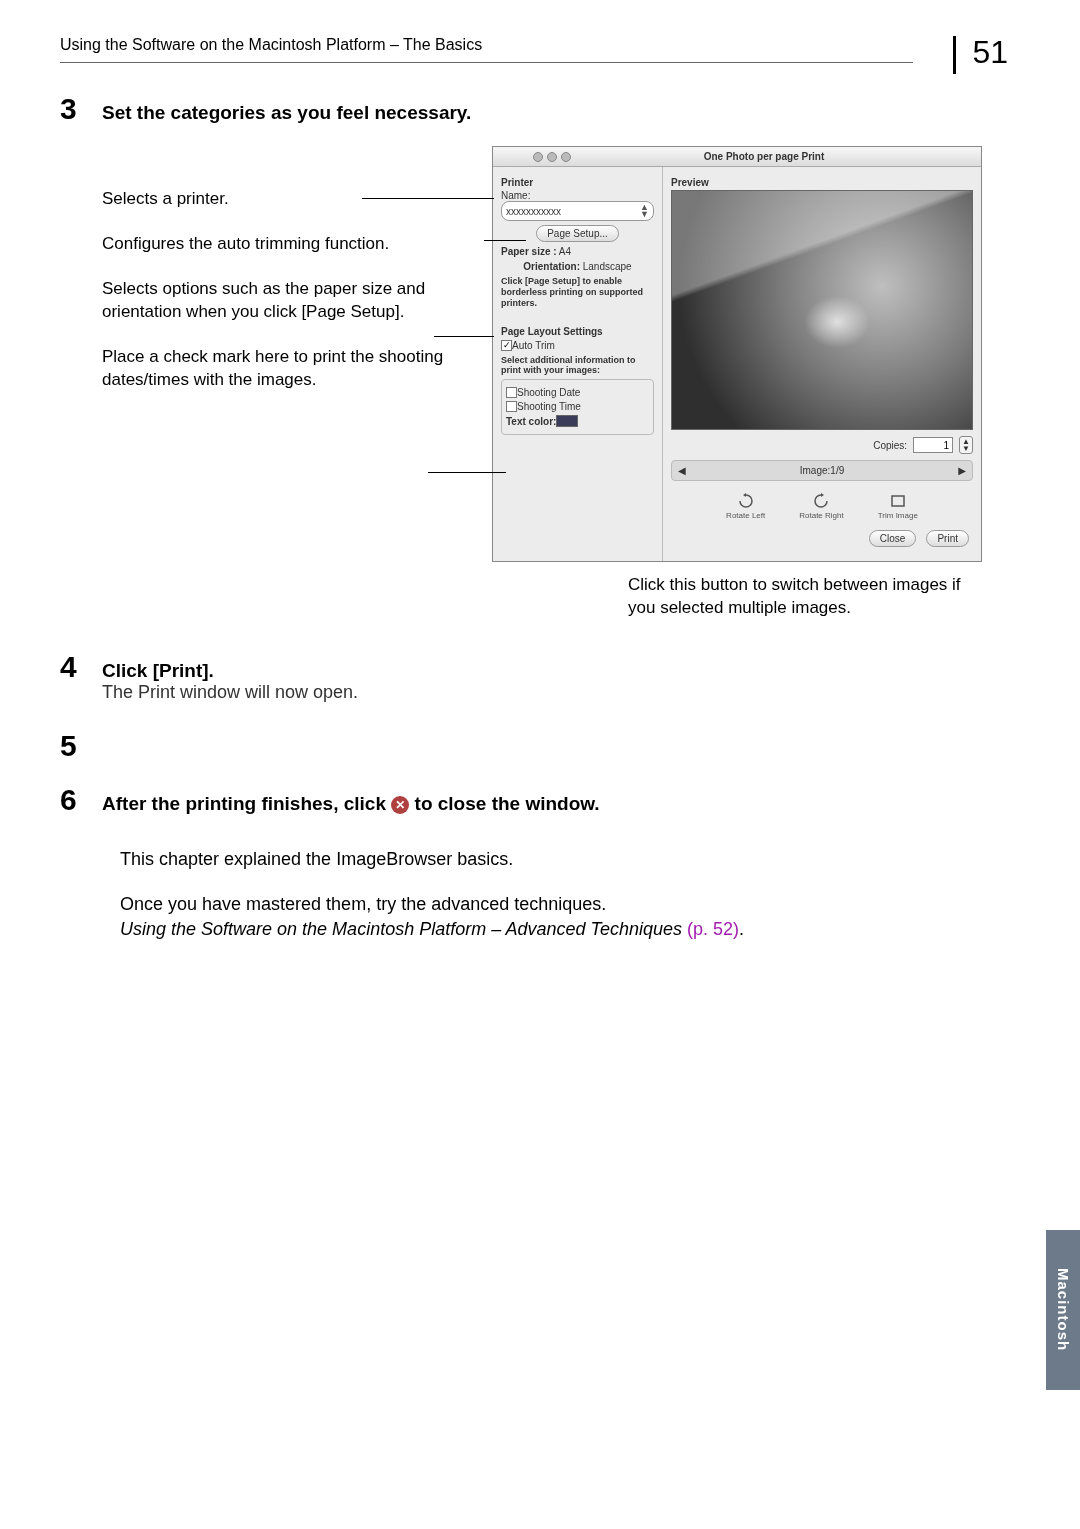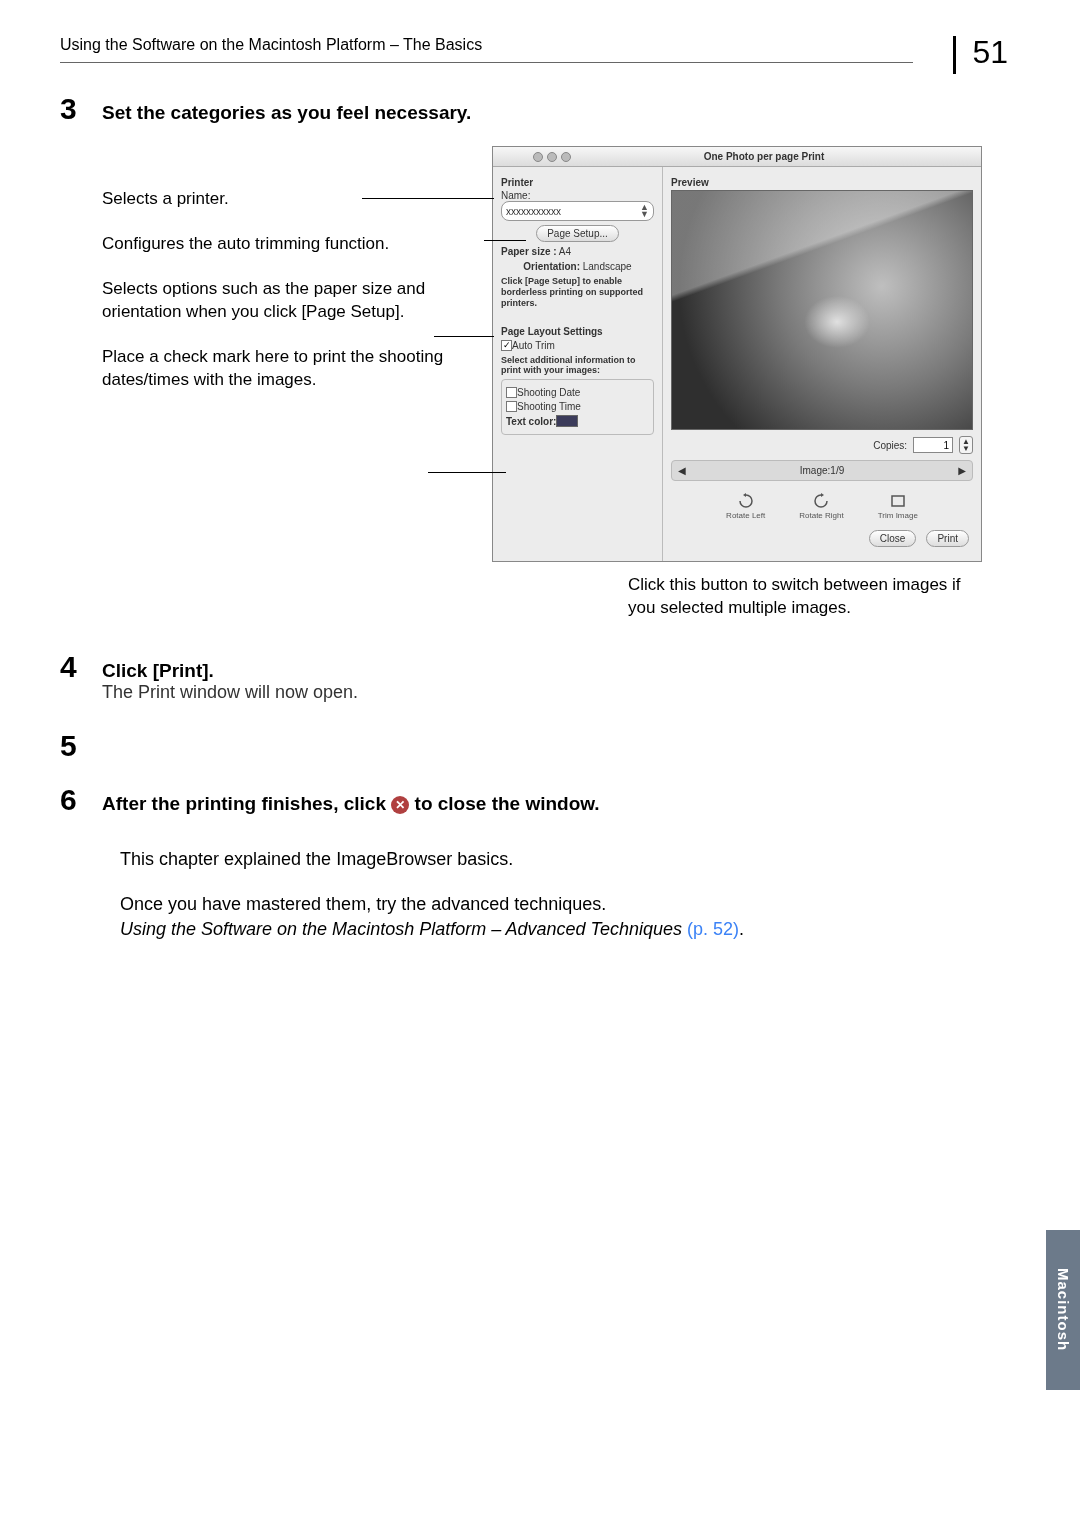--- a/index.html
+++ b/index.html
@@ -155,21 +155,21 @@
 
   .below-callout {
     font-size: 17px;
     line-height: 1.35;
     margin: 12px 0 0 568px;
     width: 360px;
   }
   .body-steps { margin-top: 30px; }
   .para-block { margin: 30px 60px 0 60px; font-size:18px; line-height:1.4;}
   .para-block .italic { font-style: italic; }
-  .para-block .link { color: #3b82f6; }
+  .para-block .link { color: #a21caf; }
 
   .side-tab {
     position:absolute;
     right:0;
     top:1230px;
     width:34px;
     height:160px;
     background:#6c7a8a;
     color:#fff;
     font-size:15px;

